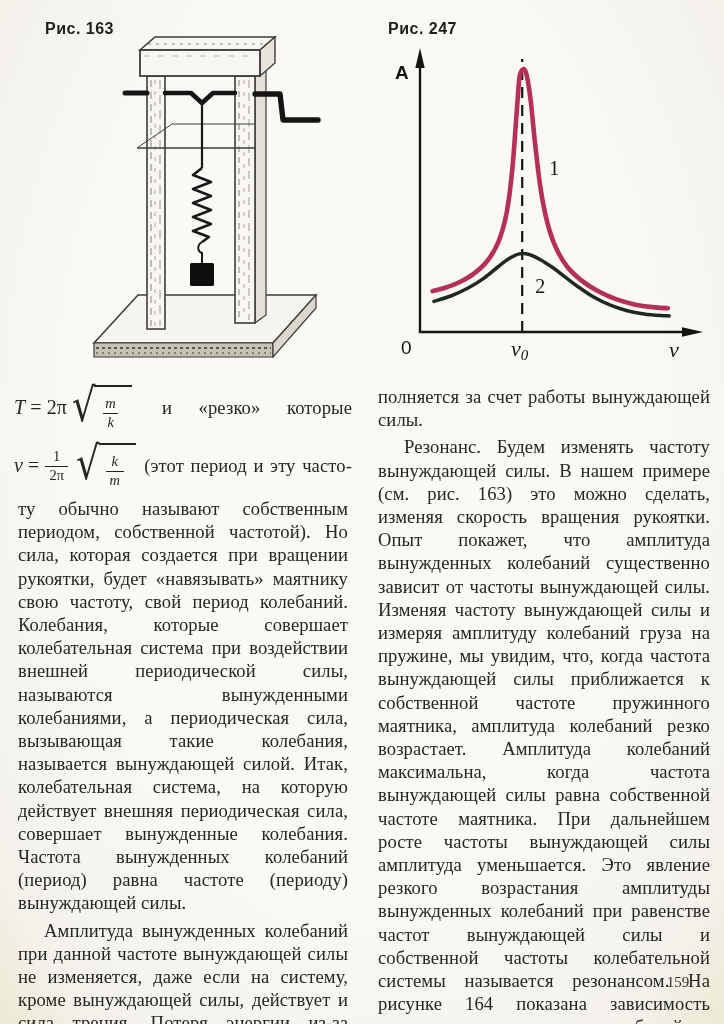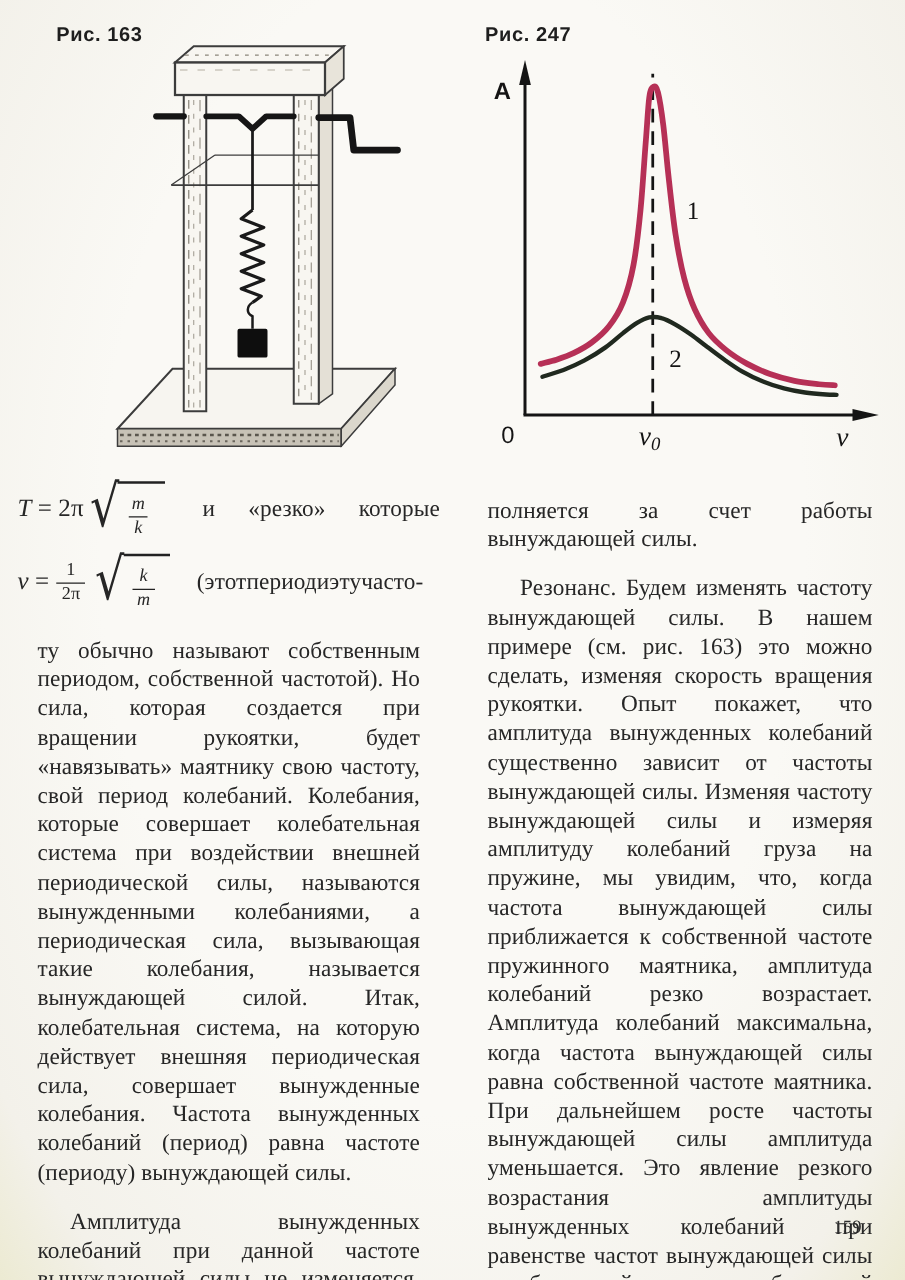--- a/index.html
+++ b/index.html
@@ -16,40 +16,40 @@
   .figbox{position:absolute;}
   .figbox svg{position:absolute;left:0;top:0;}
 
   
   .col{
     position:absolute;top:381px;font-size:18.6px;line-height:23.2px;
     text-align:justify;letter-spacing:.1px;
   }
   .col-left{left:14px;width:338px;}
   .col-right{left:374px;width:340px;}
-  .para{margin:16px;}
+  .para{margin:4px;}
   .para.ind{text-indent:26px;}
   .it{}
   .bd{font-weight:normal;}
 
   
   .fline{display:flex;align-items:center;min-height:54px;margin-bottom:4px;}
   .math{display:inline-flex;align-items:center;font-size:20px;}
   .math i{font-family:"Liberation Serif",serif;}
   .eq{margin:0 5px;}
   .sqrt{display:inline-flex;align-items:flex-start;margin-left:2px;}
   .rsign{font-size:46px;line-height:40px;font-style:normal;font-family:"DejaVu Sans",sans-serif;transform:scaleX(.8);}
   .rbody{border-top:2px solid #222;margin-left:-4px;padding:3px 12px 0 7px;}
   .frac{display:inline-flex;flex-direction:column;align-items:center;font-size:14.5px;line-height:1.1;}
   .frac .num{padding:0 4px 1px;}
   .frac .den{border-top:1.2px solid #222;padding:1px 4px 0;}
   .prefrac{margin:0 3px 0 1px;}
   .ftail{flex:1;display:flex;justify-content:space-between;align-items:center;}
   .ftail1{padding-left:30px;}
-  .ftail2{padding-left:8px;justify-content:center;}
+  .ftail2{padding-left:8px;}
 
   .pageno{position:absolute;left:648px;top:974px;width:60px;text-align:center;font-size:15px;color:#2e2e2e;}
 
   
   .axlabel{font-family:"Liberation Sans",sans-serif;font-weight:bold;font-size:19px;fill:#141414;}
   .nulabel{font-family:"Liberation Serif",serif;font-style:italic;font-size:22px;fill:#141414;}
   .olabel{font-family:"Liberation Sans",sans-serif;font-size:19px;fill:#141414;}
   .curvenum{font-family:"Liberation Serif",serif;font-size:20px;fill:#141414;}
 </style>
 </head>

